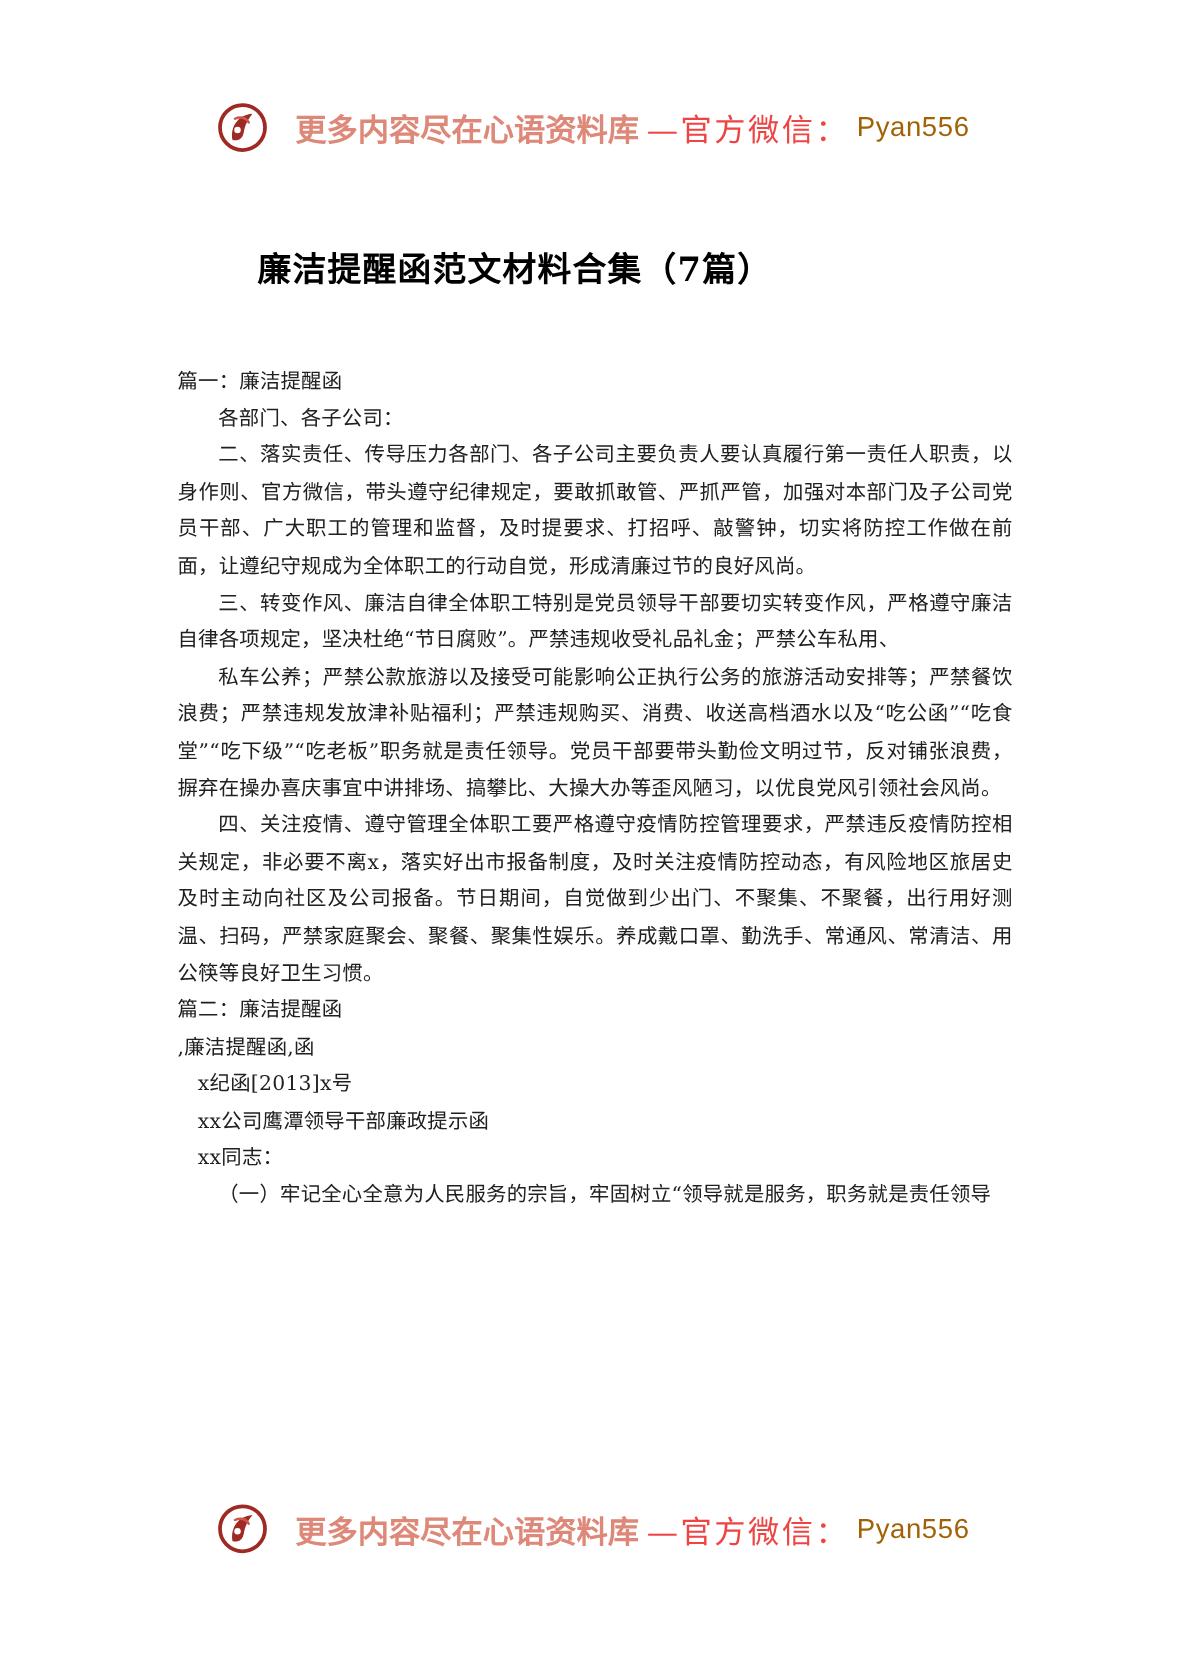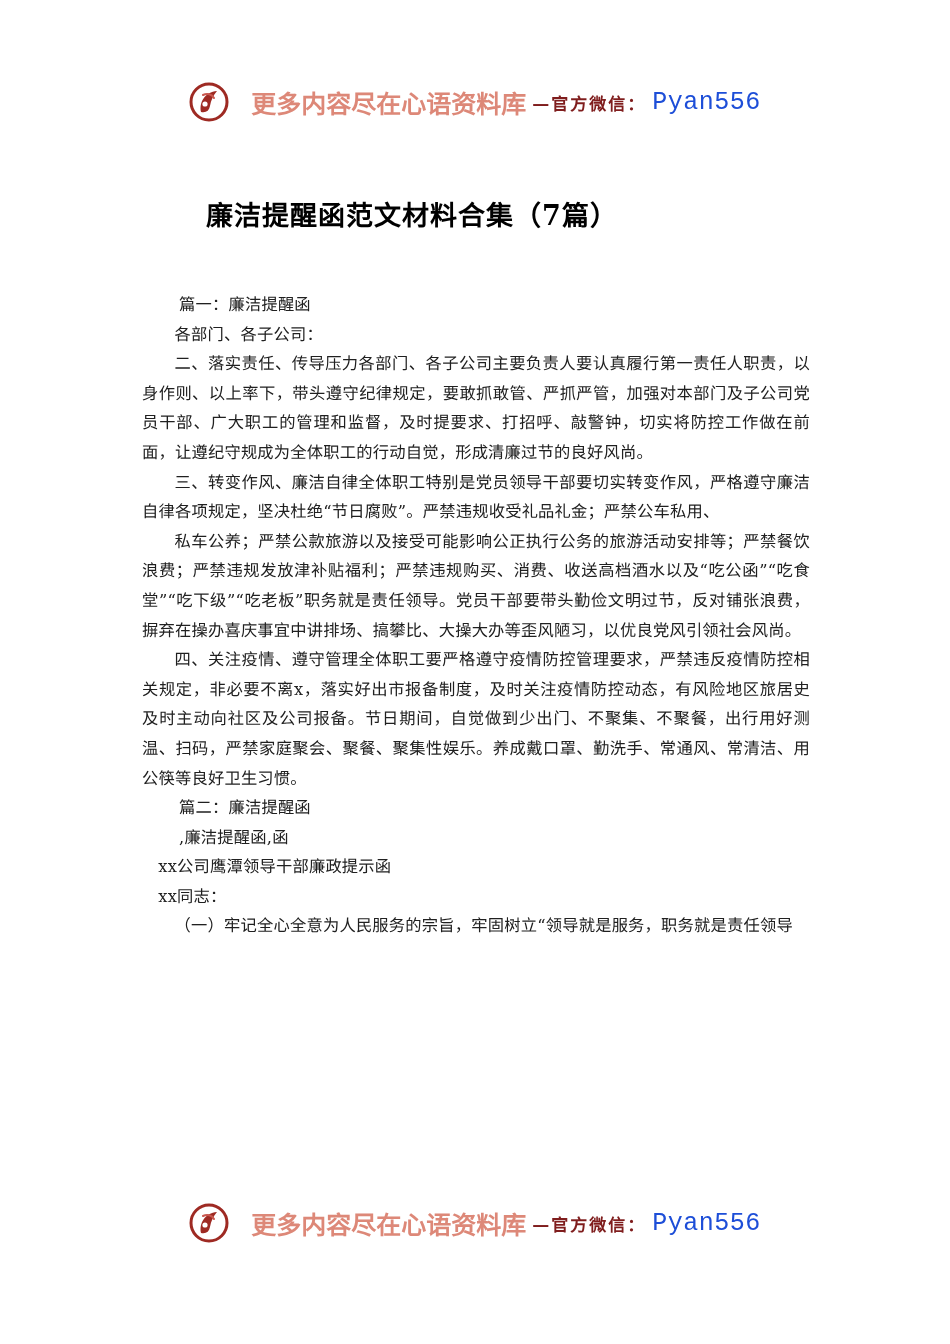--- a/index.html
+++ b/index.html
@@ -44,30 +44,30 @@
   .wm-text-a {
     font-family: "DejaVu Serif", "Liberation Serif", serif;
     font-weight: 700;
     font-size: 25px;
     letter-spacing: 0px;
     color: #dd8878;
     margin-left: 16px;
   }
   .wm-text-b {
     font-family: "DejaVu Serif", "Liberation Serif", serif;
-    font-weight: 700;
-    font-size: 17px;
-    color: #7f1d1d;
+    font-weight: 400;
+    font-size: 25px;
+    color: #ef4444;
     letter-spacing: 2px;
   }
   .wm-text-c {
-    font-family: Liberation Mono, monospace;
+    font-family: Liberation Sans, sans-serif;
     font-weight: 400;
-    font-size: 25px;
-    color: #1d4ed8;
+    font-size: 22px;
+    color: #a16207;
     letter-spacing: 0.5px;
   }
 
   
   .doc-title {
     position: absolute;
     top: 176px;
     left: 0;
     width: 824px;
     text-align: center;
@@ -90,21 +90,21 @@
     font-size: 16.3px;
     line-height: 29.6px;
     text-align: justify;
     text-justify: inter-ideograph;
     letter-spacing: 0.2px;
     color: #202020;
     font-family: "DejaVu Serif", "Liberation Serif", serif;
   }
   .para.indent { text-indent: 2em; }
   .para.indent1 { text-indent: 1em; }
-  .para.noindent { text-indent: 0; margin-left: 37px; }
+  .para.noindent { text-indent: 0; }
 </style>
 </head>
 <body>
 
 <div class="page">
 
   <div class="watermark top">
     <span class="wm-logo">
       <svg viewBox="0 0 40 40" xmlns="http://www.w3.org/2000/svg">
         <circle cx="20" cy="20" r="18" fill="none" stroke="#9e2a23" stroke-width="3"></circle>
@@ -116,26 +116,27 @@
     <span class="wm-text-a">更多内容尽在心语资料库</span>
     <span class="wm-text-b">—官方微信：</span>
     <span class="wm-text-c">Pyan556</span>
   </div>
 
   <h1 class="doc-title">廉洁提醒函范文材料合集（7篇）</h1>
 
   <div class="body-block">
     <p class="para noindent">篇一：廉洁提醒函</p>
     <p class="para indent">各部门、各子公司：</p>
-    <p class="para indent">二、落实责任、传导压力各部门、各子公司主要负责人要认真履行第一责任人职责，以身作则、以上率下，带头遵守纪律规定，要敢抓敢管、严抓严管，加强对本部门及子公司党员干部、广大职工的管理和监督，及时提要求、打招呼、敲警钟，切实将防控工作做在前面，让遵纪守规成为全体职工的行动自觉，形成清廉过节的良好风尚。</p>
+    <p class="para indent">二、落实责任、传导压力各部门、各子公司主要负责人要认真履行第一责任人职责，以身作则、官方微信，带头遵守纪律规定，要敢抓敢管、严抓严管，加强对本部门及子公司党员干部、广大职工的管理和监督，及时提要求、打招呼、敲警钟，切实将防控工作做在前面，让遵纪守规成为全体职工的行动自觉，形成清廉过节的良好风尚。</p>
     <p class="para indent">三、转变作风、廉洁自律全体职工特别是党员领导干部要切实转变作风，严格遵守廉洁自律各项规定，坚决杜绝“节日腐败”。严禁违规收受礼品礼金；严禁公车私用、</p>
     <p class="para indent">私车公养；严禁公款旅游以及接受可能影响公正执行公务的旅游活动安排等；严禁餐饮浪费；严禁违规发放津补贴福利；严禁违规购买、消费、收送高档酒水以及“吃公函”“吃食堂”“吃下级”“吃老板”职务就是责任领导。党员干部要带头勤俭文明过节，反对铺张浪费，摒弃在操办喜庆事宜中讲排场、搞攀比、大操大办等歪风陋习，以优良党风引领社会风尚。</p>
     <p class="para indent">四、关注疫情、遵守管理全体职工要严格遵守疫情防控管理要求，严禁违反疫情防控相关规定，非必要不离x，落实好出市报备制度，及时关注疫情防控动态，有风险地区旅居史及时主动向社区及公司报备。节日期间，自觉做到少出门、不聚集、不聚餐，出行用好测温、扫码，严禁家庭聚会、聚餐、聚集性娱乐。养成戴口罩、勤洗手、常通风、常清洁、用公筷等良好卫生习惯。</p>
     <p class="para noindent">篇二：廉洁提醒函</p>
     <p class="para noindent">,廉洁提醒函,函</p>
+    <p class="para indent1">x纪函[2013]x号</p>
     <p class="para indent1">xx公司鹰潭领导干部廉政提示函</p>
     <p class="para indent1">xx同志：</p>
     <p class="para indent">（一）牢记全心全意为人民服务的宗旨，牢固树立“领导就是服务，职务就是责任领导</p>
   </div>
 
   <div class="watermark bot">
     <span class="wm-logo">
       <svg viewBox="0 0 40 40" xmlns="http://www.w3.org/2000/svg">
         <circle cx="20" cy="20" r="18" fill="none" stroke="#9e2a23" stroke-width="3"></circle>
         <path d="M12 30 C10 20 16 10 28 9 C24 14 22 18 21 24 C20 29 17 31 12 30 Z" fill="#9e2a23"></path>

